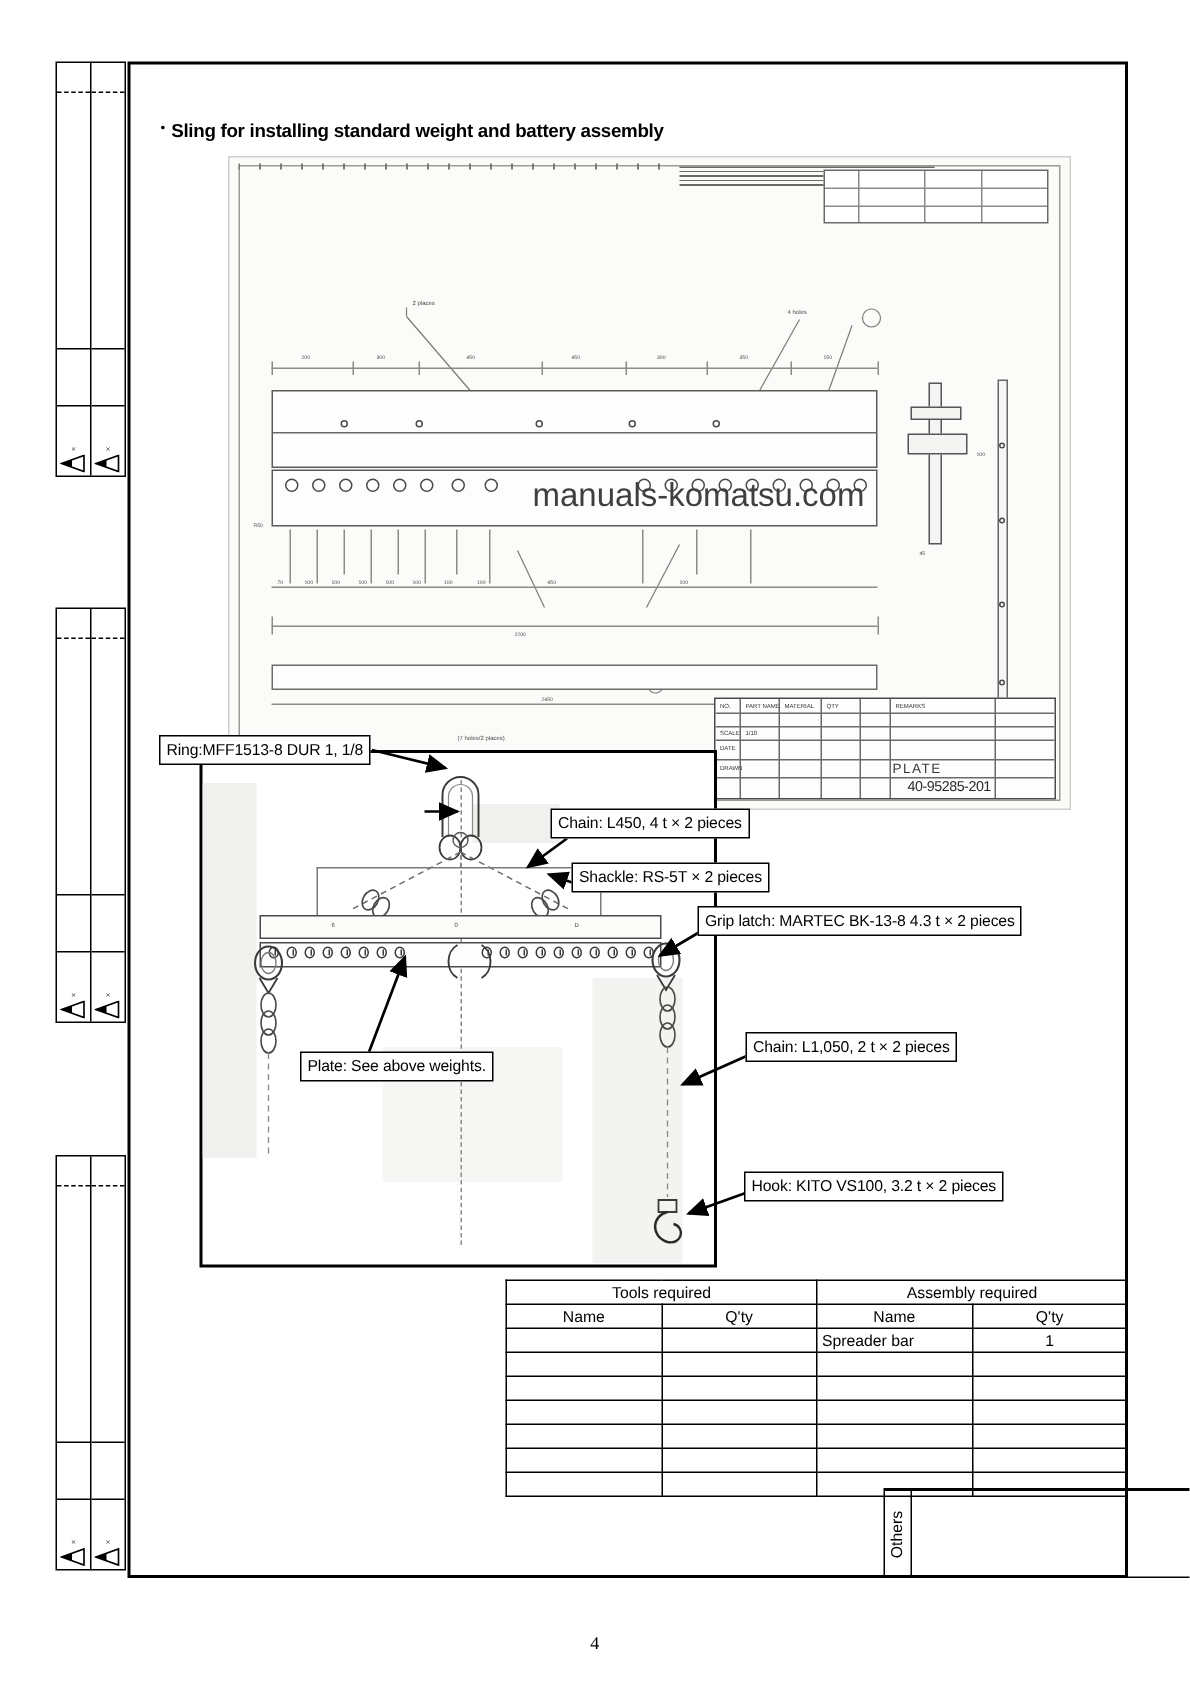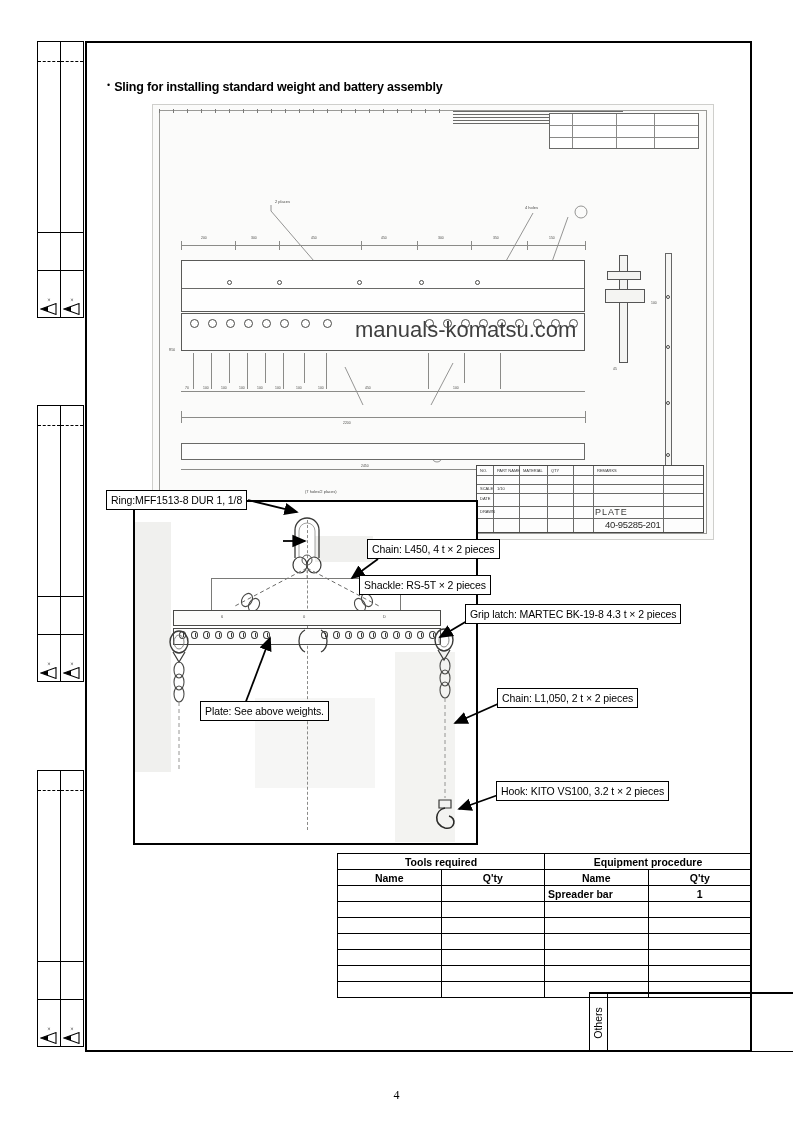--- a/index.html
+++ b/index.html
@@ -440,21 +440,21 @@
     width: 415px; height: 199px;
     box-sizing: border-box;
   }
   .tbl table {
     border-collapse: collapse;
     width: 100%;
     table-layout: fixed;
   }
   .tbl th, .tbl td {
     border: 1.3px solid #000;
-    font-weight: bold;
+    font-weight: normal;
     font-size: 10.5px;
     height: 16px;
     text-align: center;
     padding: 0 3px;
     box-sizing: border-box;
     line-height: 14px;
   }
   .tbl td.left { text-align: left; }
   .col-name { width: 173px; }
   .col-qty  { width: 35px; }
@@ -841,39 +841,39 @@
     <line x1="500" y1="703" x2="455" y2="723" stroke="#000" stroke-width="1.8" marker-end="url(#ah)"></line>
 
     <line x1="498" y1="795" x2="459" y2="809" stroke="#000" stroke-width="1.8" marker-end="url(#ah)"></line>
   </svg>
 
   <div class="callout" style="left:106px; top:490px;">Ring:MFF1513-8   DUR   1, 1/8</div>
 
 
   <div class="callout" style="left:367px; top:539px;">Chain: L450, 4 t × 2 pieces</div>
 
-  <div class="callout" style="left:359px; top:575px;">Shackle: RS-5T × 2 pieces</div>
-
-  <div class="callout" style="left:465px; top:604px;">Grip latch: MARTEC BK-19-8 4.3 t × 2 pieces</div>
+  <div class="callout" style="left:381px; top:575px;">Shackle: RS-5T × 2 pieces</div>
+
+  <div class="callout" style="left:465px; top:604px;">Grip latch: MARTEC BK-13-8 4.3 t × 2 pieces</div>
 
   <div class="callout" style="left:200px; top:701px;">Plate: See above weights.</div>
 
   <div class="callout" style="left:497px; top:688px;">Chain: L1,050, 2 t × 2 pieces</div>
 
   <div class="callout" style="left:496px; top:781px;">Hook: KITO VS100, 3.2 t × 2 pieces</div>
 
   <div class="bottom-area">
 
 
     <div class="tbl">
       <table>
         <tbody>
             <tr>
           <th colspan="2">Tools required</th>
-          <th colspan="2">Equipment procedure</th>
+          <th colspan="2">Assembly required</th>
         </tr>
         <tr>
           <th class="col-name">Name</th>
           <th class="col-qty">Q'ty</th>
           <th class="col-name">Name</th>
           <th class="col-qty">Q'ty</th>
         </tr>
         <tr>
           <td class="left"></td>
           <td></td>

